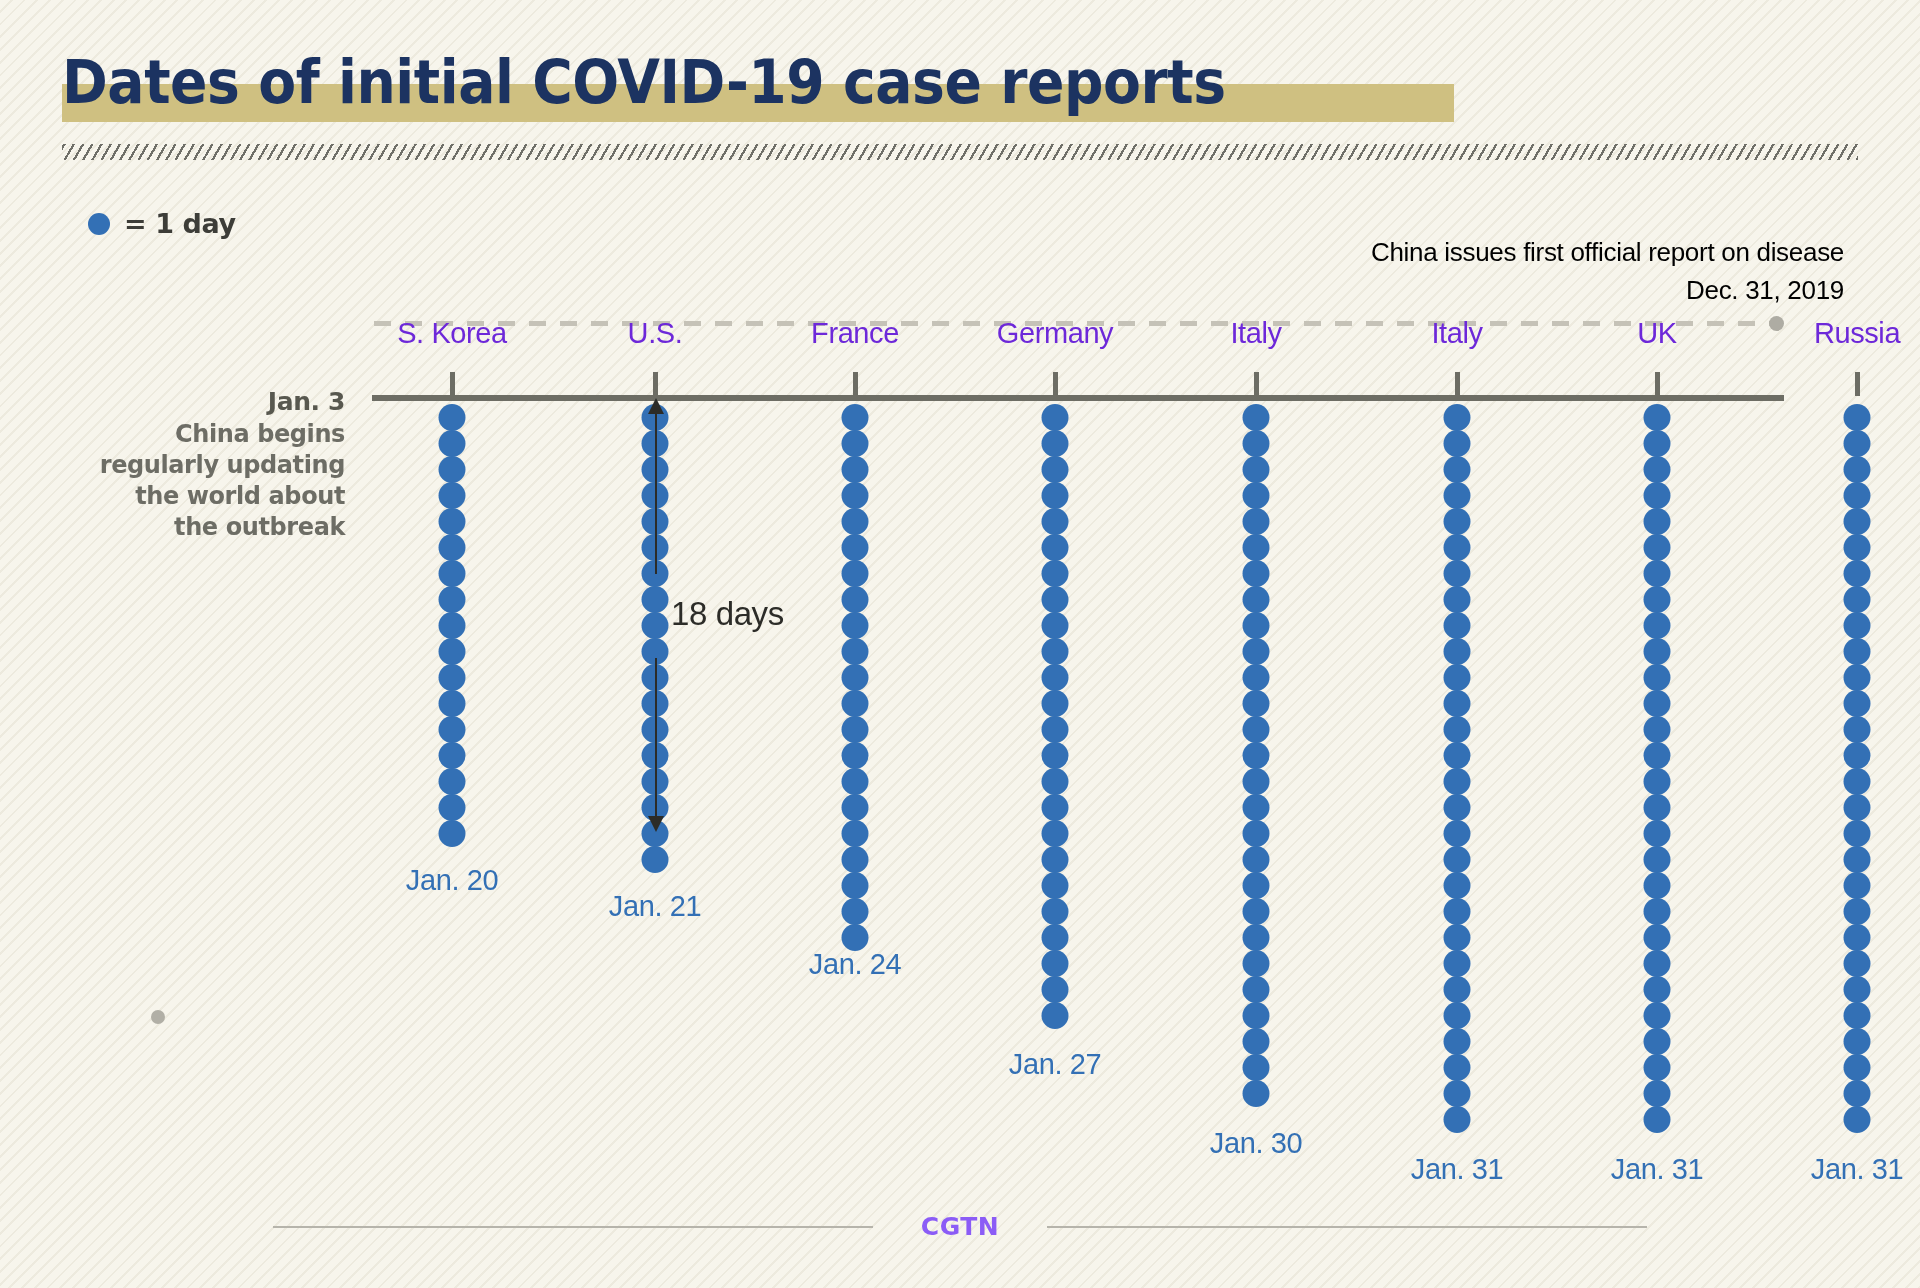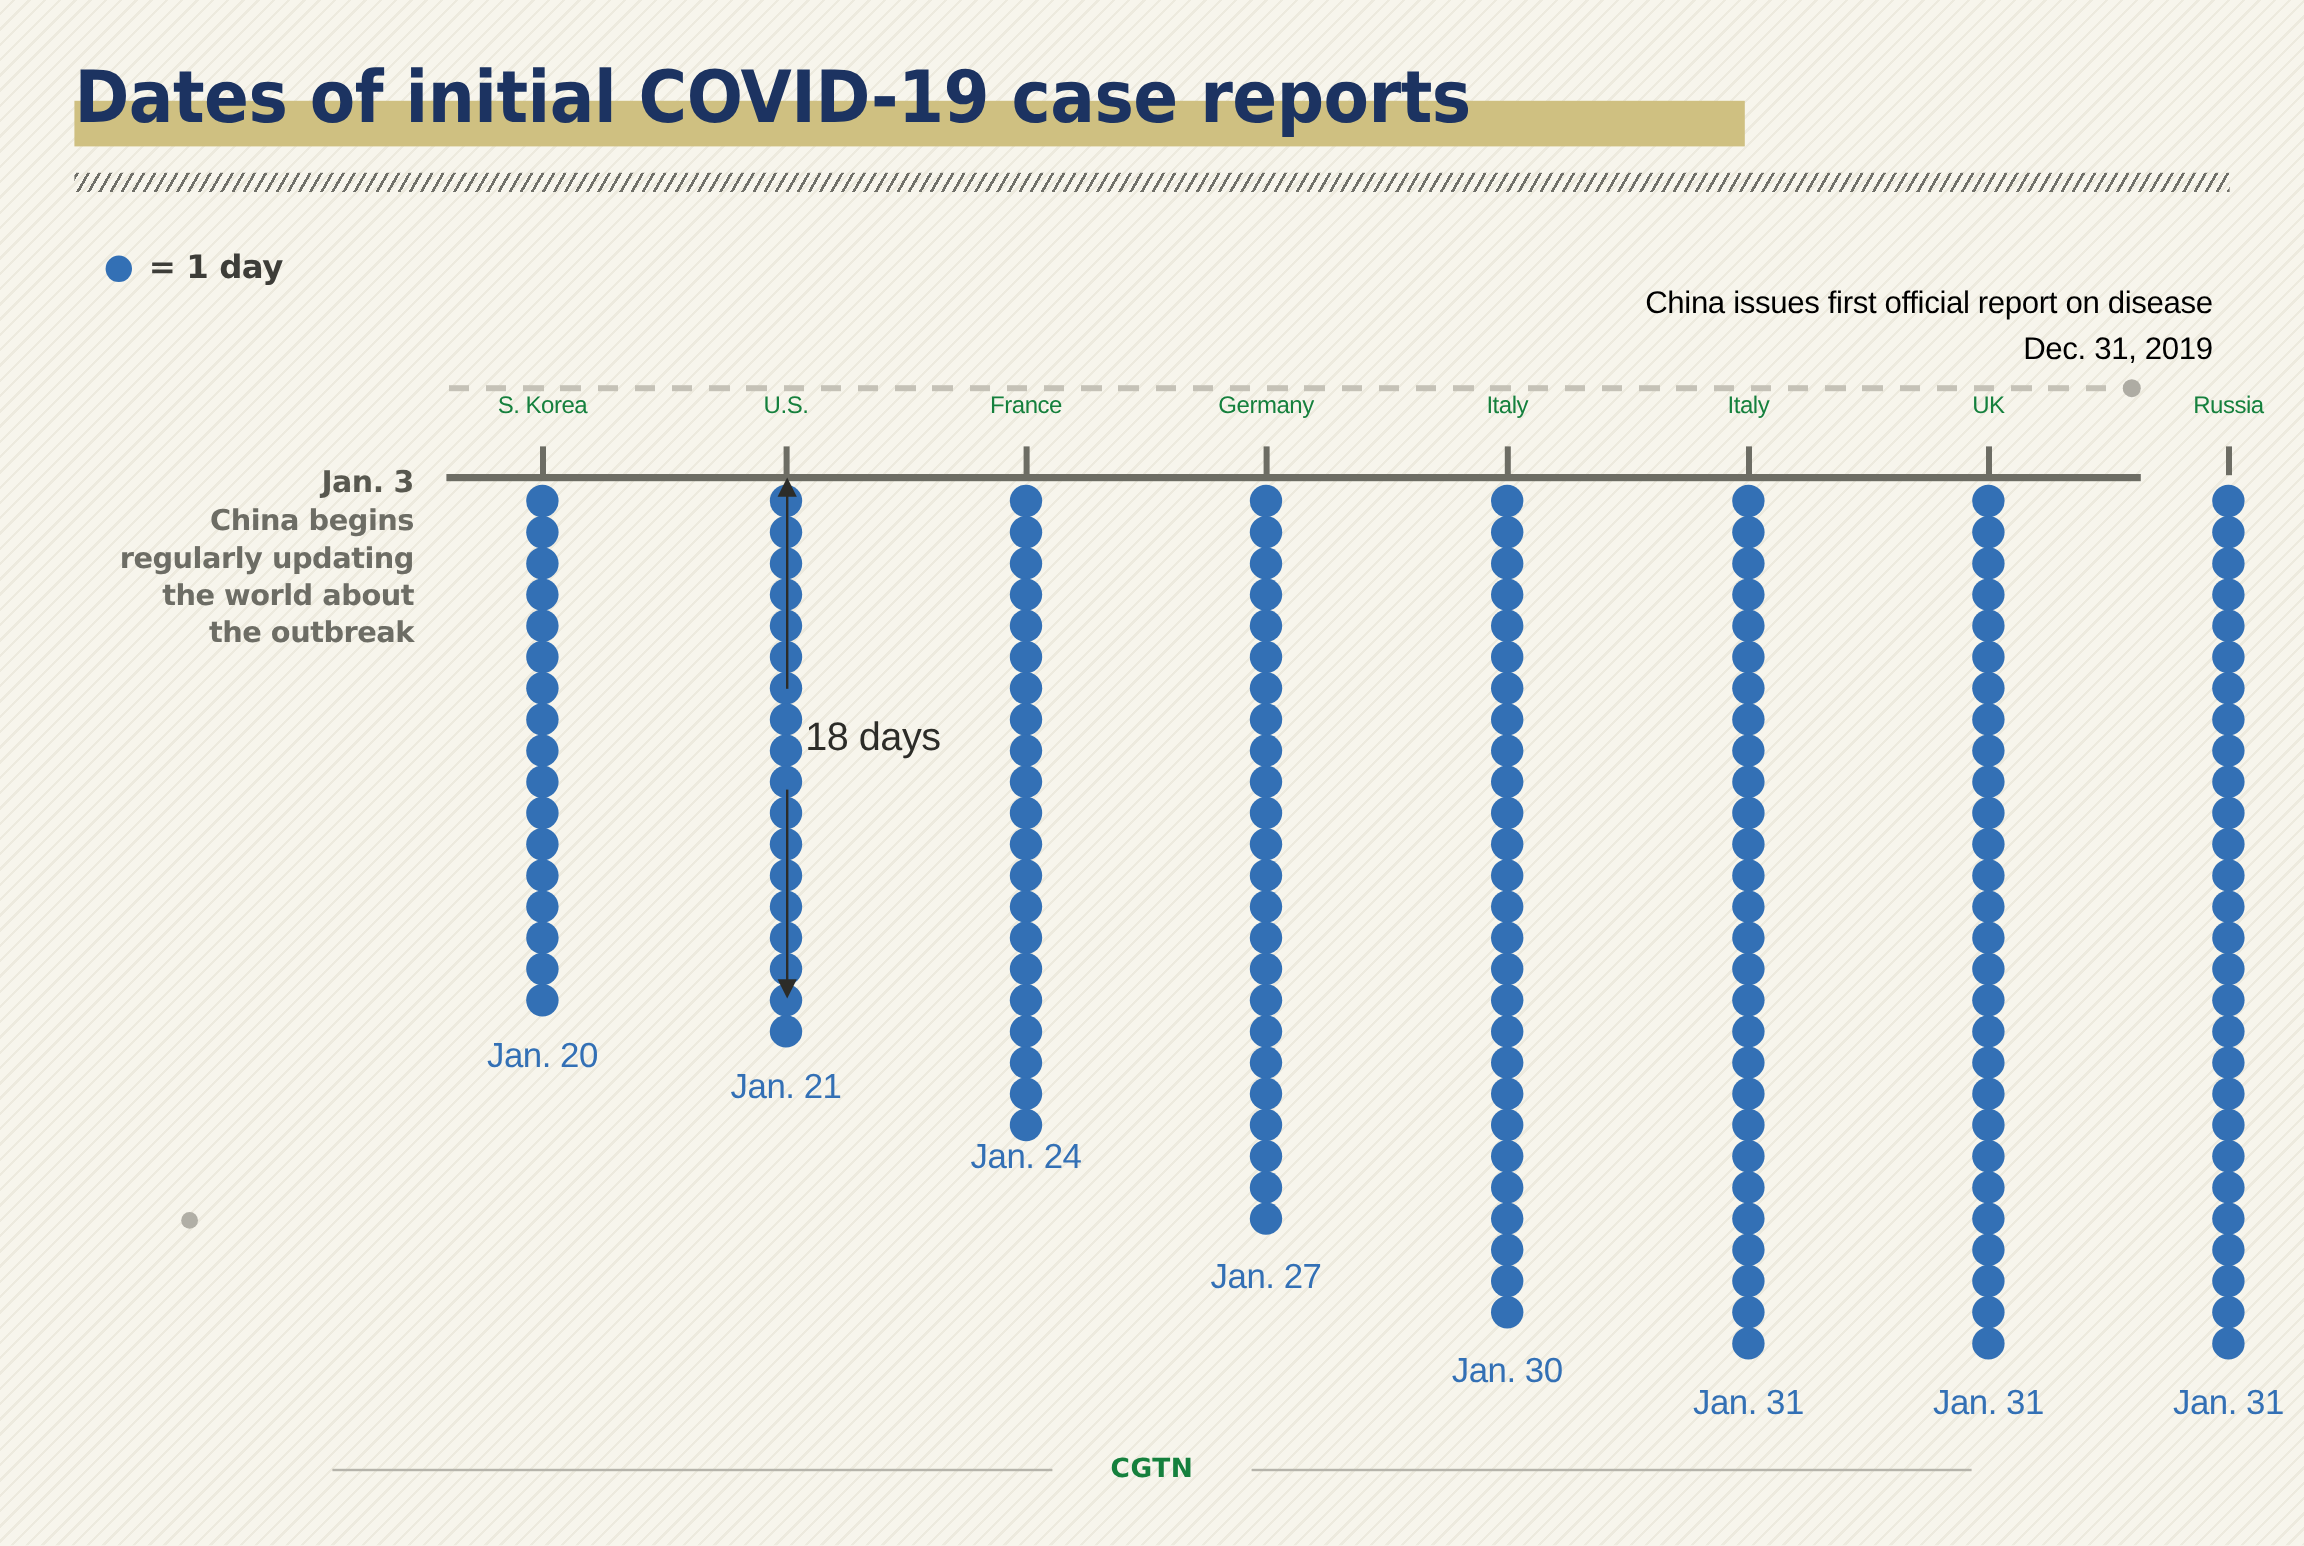--- a/index.html
+++ b/index.html
@@ -176,22 +176,22 @@
   .col {
     position: absolute;
     top: 0;
     width: 0;
   }
   .col-head {
     position: absolute;
     top: 350px;
     transform: translate(-50%, -100%);
     white-space: nowrap;
-    color: #15803d;
-    font-size: 20px;
+    color: #6d28d9;
+    font-size: 29px;
     font-weight: 400;
     letter-spacing: -0.4px;
   }
   .col-tick {
     position: absolute;
     top: 372px;
     left: -2px;
     width: 5px;
     height: 24px;
     background: #6d6d64;
@@ -296,23 +296,23 @@
     justify-content: center;
     gap: 48px;
   }
   #footer .rule {
     width: 600px;
     height: 2px;
     background: #b6b4ab;
   }
   #brand-logo {
     font-family: "DejaVu Sans", sans-serif;
-    font-size: 22px;
+    font-size: 25px;
     font-weight: 700;
-    color: #15803d;
+    color: #8b5cf6;
     letter-spacing: 0.5px;
   }
 </style>
 </head>
 <body>
 
 <div id="bg-texture"></div>
 
 <div id="stage">
 

